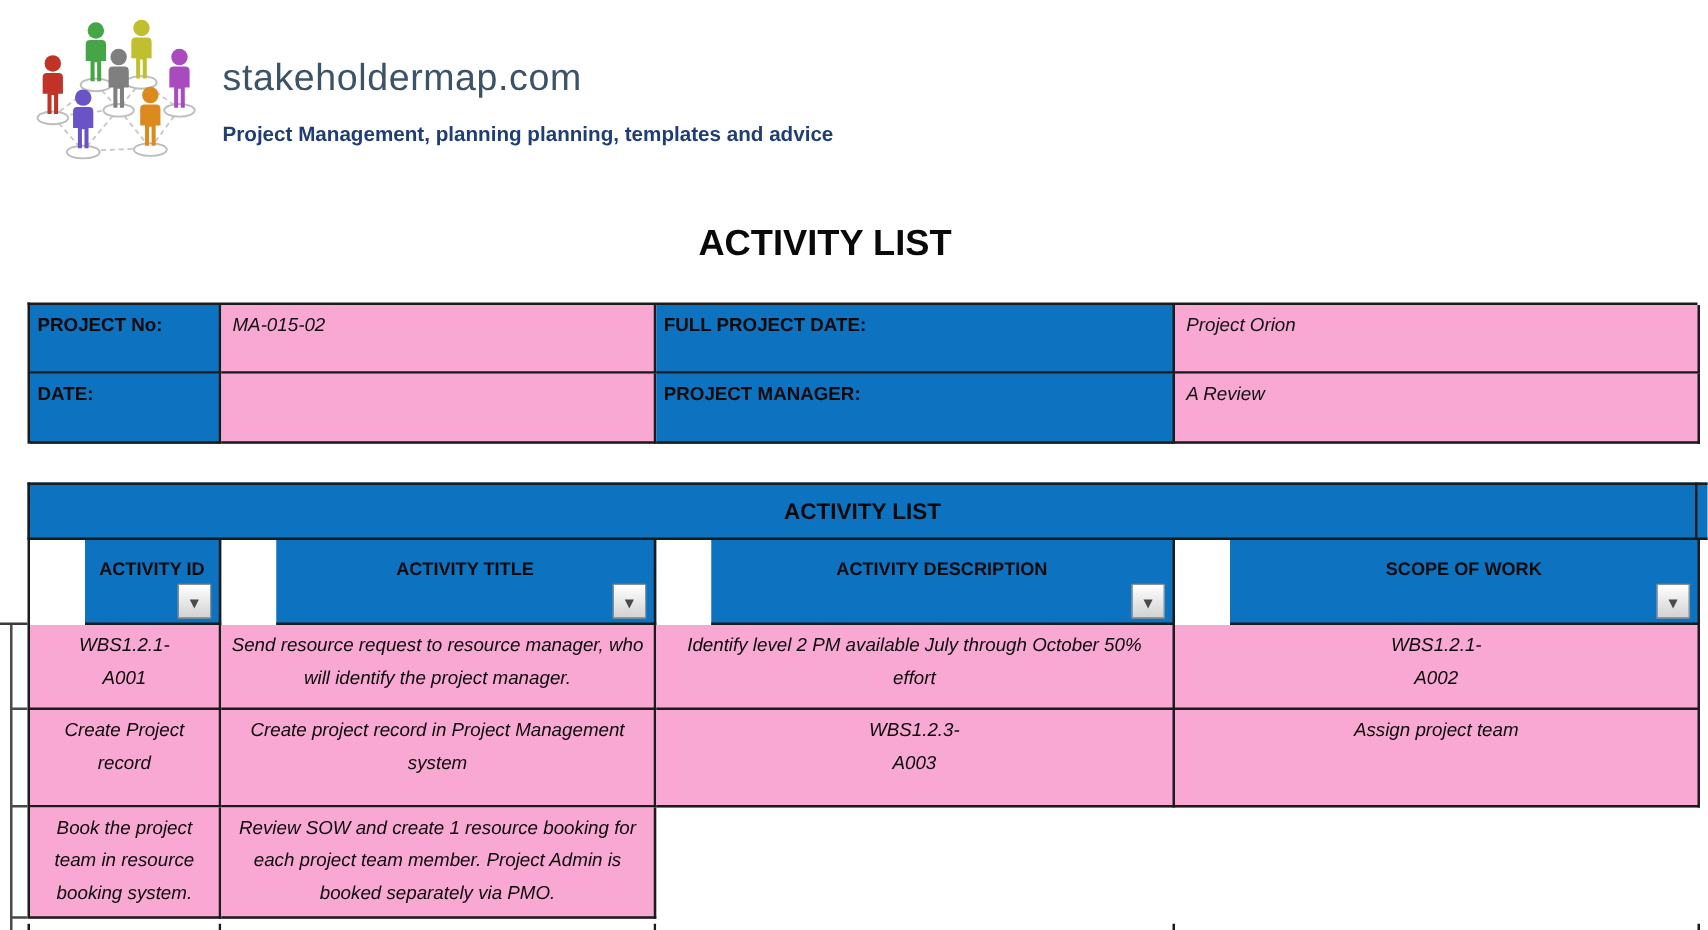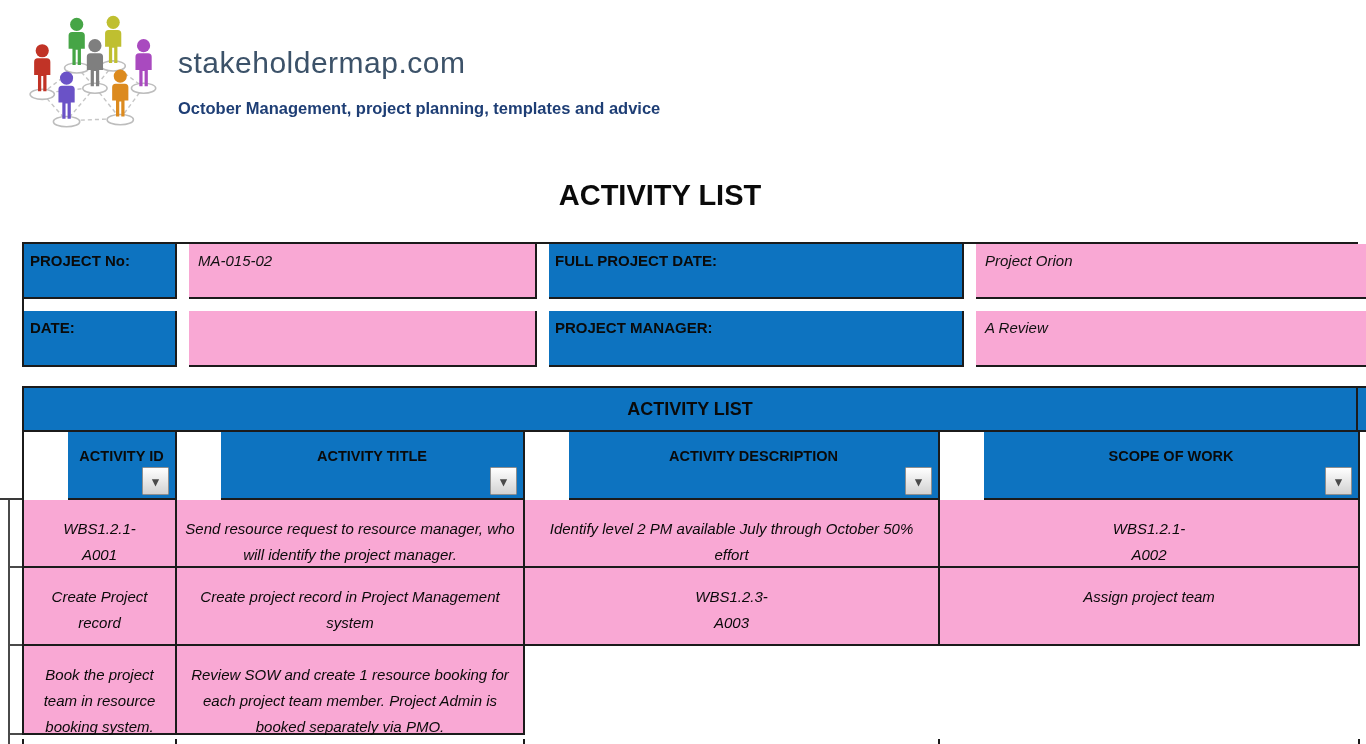--- a/index.html
+++ b/index.html
@@ -33,21 +33,20 @@
            border-bottom:2px solid var(--color-cell_border,#1B1B1B);
            background:#f9a8d4; position:relative; }
   .bluecell { background:var(--color-header_blue,#0D73C0); }
 
   
   .meta-table {
     left:22px; top:242px; width:1336px;
     border-top:2px solid var(--color-cell_border,#1B1B1B);
     border-left:2px solid var(--color-cell_border,#1B1B1B);
     grid-template-rows:55px 56px;
-    gap:12px;
   }
   .meta-label { font-weight:bold; font-size:15px; padding:8px 4px 0 6px; color:#0a0a0a; }
   .meta-value { font-style:italic; font-size:15px; padding:8px 4px 0 9px; }
 
   
   .banner {
     left:22px; top:386px; width:1344px; height:46px;
     background:var(--color-header_blue,#0D73C0);
     border-top:2px solid var(--color-cell_border,#1B1B1B);
     border-left:2px solid var(--color-cell_border,#1B1B1B);
@@ -70,21 +69,21 @@
   .filter-btn {
     position:absolute; right:6px; bottom:3px; width:27px; height:28px;
     background:linear-gradient(#ffffff,#d2d2d2);
     border:1px solid #8f8f8f; border-radius:1px;
     display:flex; align-items:center; justify-content:center;
     cursor:pointer;
   }
   .filter-btn span { color:#4a4a4a; font-size:13px; line-height:1; }
   .data-cell {
     font-style:italic; font-size:15px; line-height:26px; text-align:center;
-    padding:16px 8px 0 8px; color:#0a0a0a;
+    padding:4px 8px 0 8px; color:#0a0a0a;
   }
   .id-cell span { display:inline-block; max-width:88px; }
 
   
   .partial-row { left:22px; top:739px; width:1336px; height:5px;
     border-left:2px solid var(--color-cell_border,#1B1B1B); }
   .partial-row .pc { border-right:2px solid var(--color-cell_border,#1B1B1B); background:#fff; }
 
   
   .vline-right { left:1356px; top:386px; width:2px; height:46px;
@@ -127,21 +126,21 @@
   </g>
   <use href="#person" x="52" y="3" transform="translate(0,0)" fill="#46A546"></use>
   <use href="#person" x="88" y="1" fill="#BFBF30"></use>
   <use href="#person" x="70" y="24" fill="#7F7F7F"></use>
   <use href="#person" x="18" y="29" fill="#C13326"></use>
   <use href="#person" x="118" y="24" fill="#A94ABF"></use>
   <use href="#person" x="42" y="56" fill="#6A52C7"></use>
   <use href="#person" x="95" y="54" fill="#DC8A1E"></use>
 </svg>
 <div class="abs brand-name">stakeholdermap.com</div>
-<div class="abs brand-tagline">October Management, project planning, templates and advice</div>
+<div class="abs brand-tagline">Project Management, planning planning, templates and advice</div>
 
 <div class="abs doc-title">ACTIVITY LIST</div>
 
 <div class="abs grid4 meta-table">
   <div class="cellb bluecell meta-label">PROJECT No:</div>
   <div class="cellb meta-value">MA-015-02</div>
   <div class="cellb bluecell meta-label">FULL PROJECT DATE:</div>
   <div class="cellb meta-value">Project Orion</div>
   <div class="cellb bluecell meta-label">DATE:</div>
   <div class="cellb meta-value"></div>

